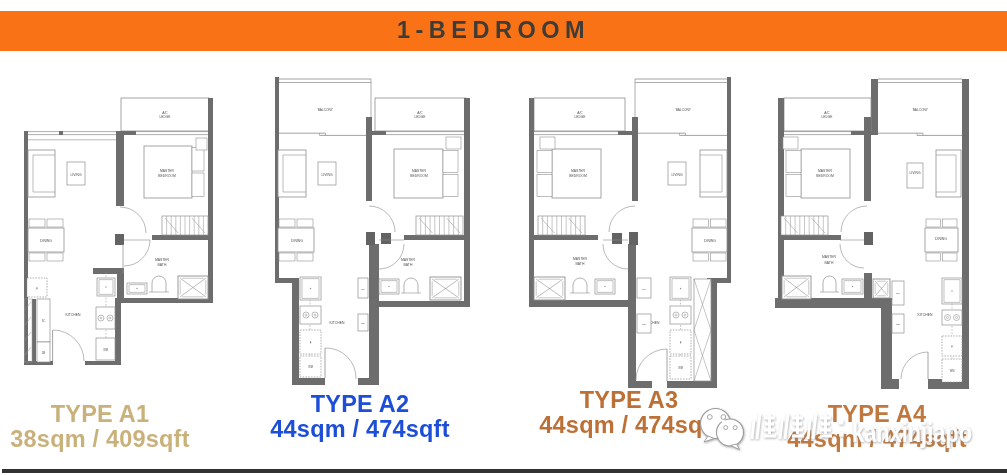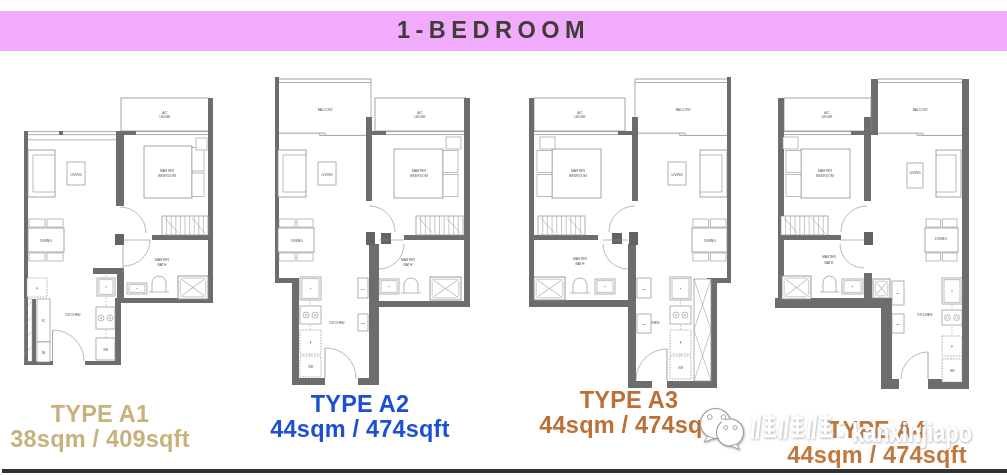--- a/index.html
+++ b/index.html
@@ -1,18 +1,18 @@
 <!DOCTYPE html>
 <html><head>
 <meta charset="utf-8">
 <style>
 html,body{margin:0;padding:0;background:#fff;width:1007px;height:475px;overflow:hidden;
 font-family:"Liberation Sans",sans-serif;}
 #sheet{position:relative;width:1007px;height:475px;background:#fff;}
-#hdr{position:absolute;left:0;top:11px;width:1007px;height:40px;background:#f0abfc;}
+#hdr{position:absolute;left:0;top:11px;width:1007px;height:40px;background:#f97316;}
 #hdr span{position:absolute;left:0;right:20px;top:6px;text-align:center;font-size:23.5px;font-weight:bold;
 letter-spacing:5.5px;color:#403b35;}
 .tl{position:absolute;width:260px;text-align:center;font-weight:bold;font-size:23.5px;line-height:25px;letter-spacing:0.2px;}
 #bline{position:absolute;left:2px;top:469px;width:1005px;height:4px;background:#323232;}
 </style>
 </head>
 <body>
 <div id="sheet">
 
 <div id="hdr">
@@ -560,21 +560,21 @@
 
 </g>
 </svg>
 
 <div class="tl" style="left:-30px;top:402px;color:#c9b17b">TYPE A1<br>38sqm / 409sqft</div>
 
 <div class="tl" style="left:230px;top:392px;color:#1d4ed8">TYPE A2<br>44sqm / 474sqft</div>
 
 <div class="tl" style="left:499px;top:388px;color:#bc7036">TYPE A3<br>44sqm / 474sqft</div>
 
-<div class="tl" style="left:747px;top:418px;color:#c0783e">TYPE A4<br>44sqm / 474sqft</div>
+<div class="tl" style="left:747px;top:402px;color:#c0783e">TYPE A4<br>44sqm / 474sqft</div>
 
 <svg width="1007" height="475" viewBox="0 0 1007 475" style="position:absolute;left:0;top:0">
 <defs>
         <filter id="wmglow2" x="-20%" y="-20%" width="140%" height="140%">
 <feDropShadow dx="0.6" dy="1" stdDeviation="1" flood-color="#8f8f8f" flood-opacity="0.75"></feDropShadow>
 </filter>
       </defs>
 
 <g filter="url(#wmglow)">
 <circle cx="715.5" cy="423.5" r="15" fill="#fff" stroke="#9b9b9b" stroke-width="1.1"></circle>

